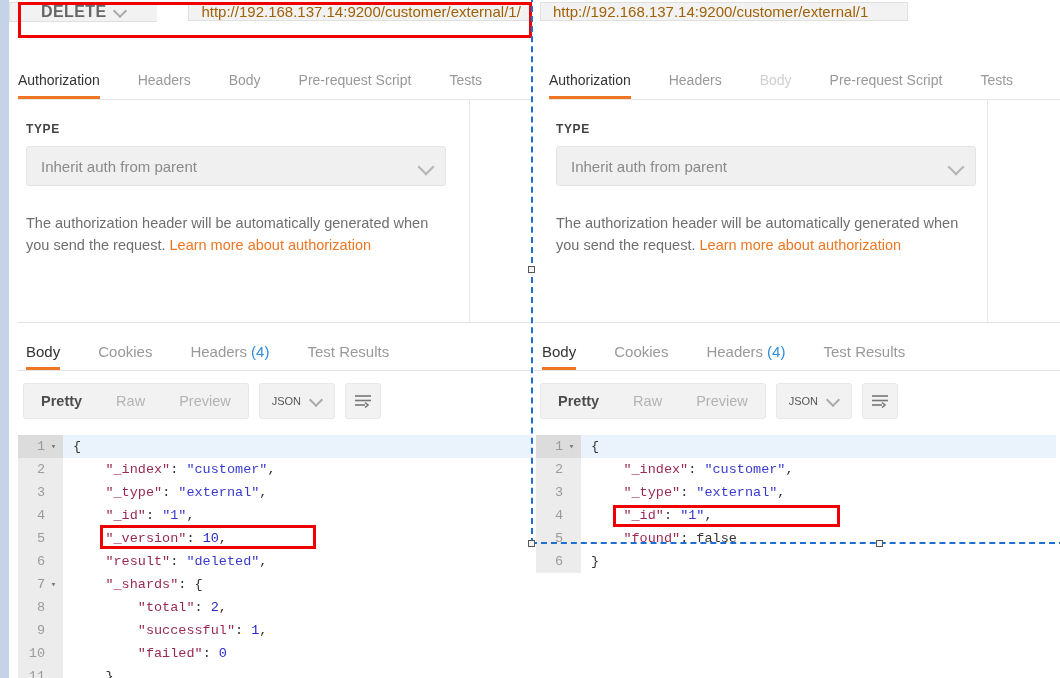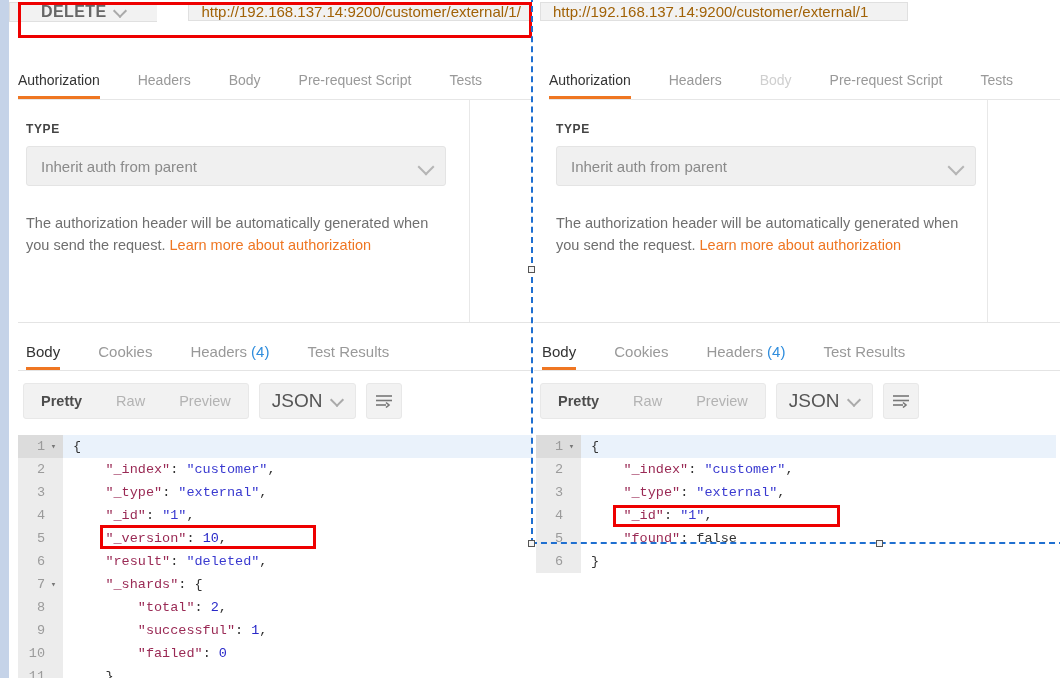--- a/index.html
+++ b/index.html
@@ -88,21 +88,21 @@
   .seg{
     height:36px;background:#f2f2f2;border:1px solid #e8e8e8;border-radius:3px;
     display:flex;align-items:center;box-sizing:border-box;
   }
   .seg .opt{font-size:14.5px;color:#b3b3b3;padding:0 17px;line-height:34px;}
   .seg .opt.sel{color:#4d4d4d;font-weight:bold;}
   .lang{
     margin-left:10px;height:36px;background:#f2f2f2;border:1px solid #e8e8e8;border-radius:3px;
     display:flex;align-items:center;padding:0 12px;box-sizing:border-box;
   }
-  .lang span{font-size:19px;color:#555;}
+  .lang span{font-size:11px;color:#555;}
   .lang .caret{margin-left:10px;}
   .wrapbtn{
     margin-left:10px;width:36px;height:36px;background:#f2f2f2;border:1px solid #e8e8e8;border-radius:3px;
     display:flex;align-items:center;justify-content:center;box-sizing:border-box;
   }
 
   
   .editor{position:absolute;font-family:"Liberation Mono", monospace;font-size:13.5px;}
   .ed-line{display:flex;height:23px;align-items:center;}
   .gutter{

